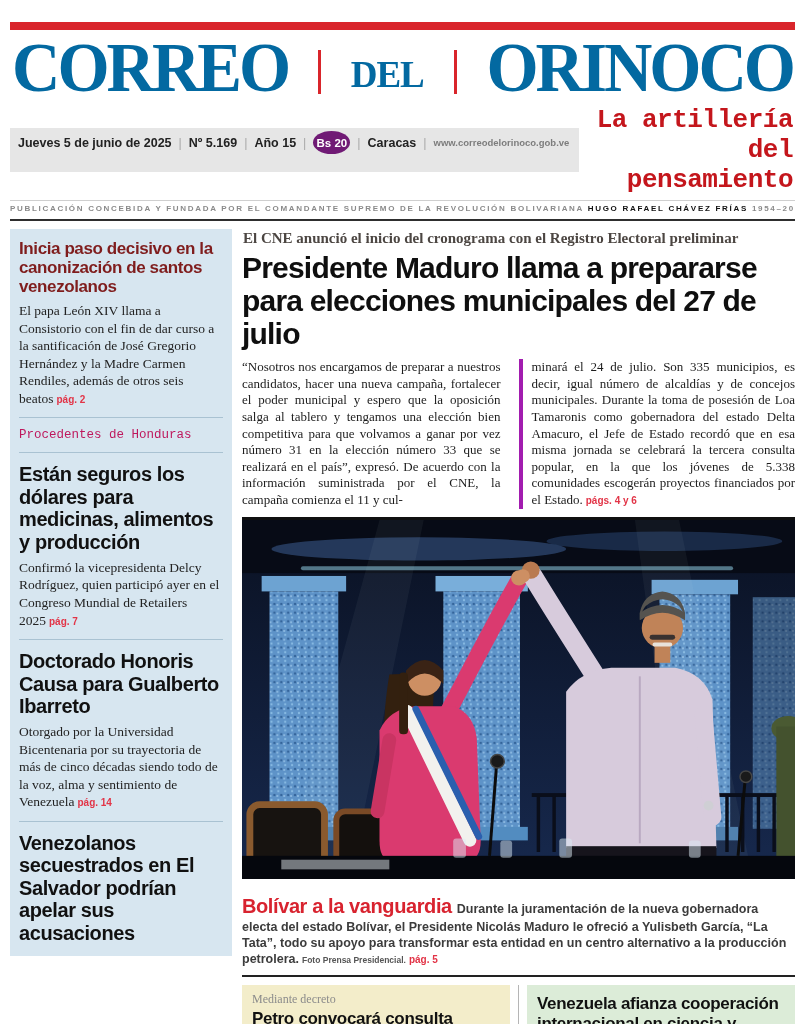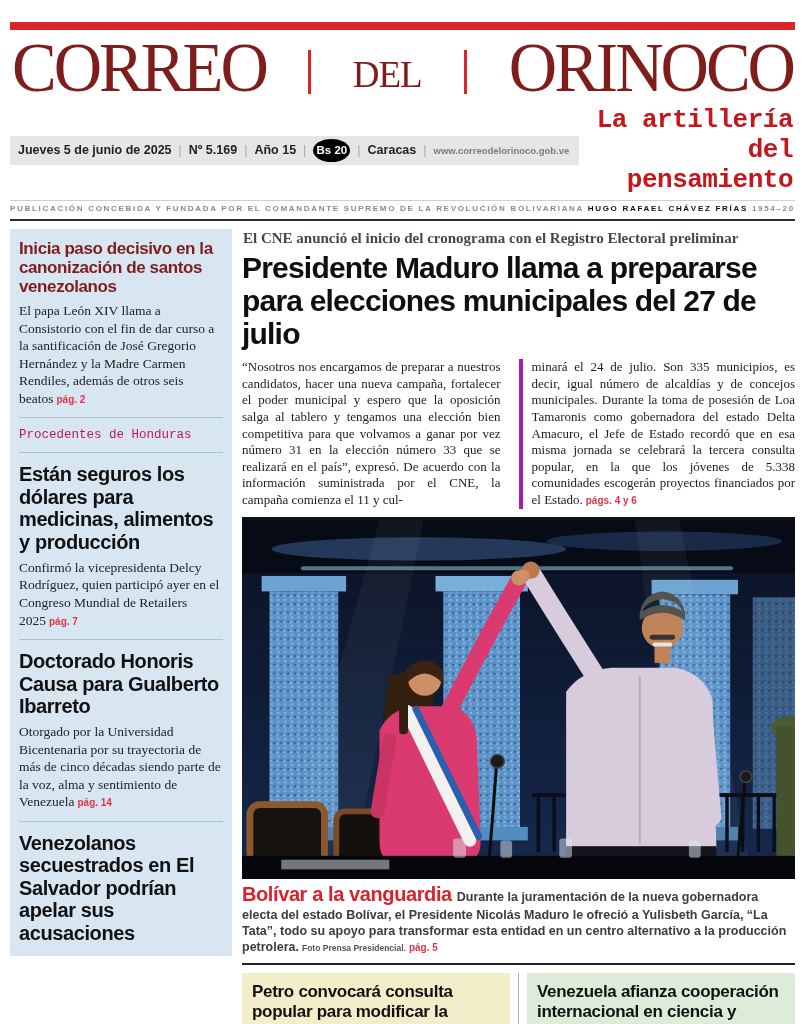--- a/index.html
+++ b/index.html
@@ -4,31 +4,31 @@
 <style>
   * { margin:0; padding:0; box-sizing:border-box; }
   html,body { background:#ffffff; }
   body { font-family:"Liberation Sans", sans-serif; color:#1a1a1a; }
   .page { position:relative; width:805px; height:1024px; margin:0 auto; background:#fff;
           padding:22px 10px 0 10px; overflow:hidden; }
 
   
   .topbar { height:8px; background:#d9252b; margin-bottom:6px; }
   .mast-title { display:flex; justify-content:space-between; align-items:center;
-                font-family:"Liberation Serif", serif; font-weight:normal; color:#7f1d1d;
+                font-family:"Liberation Serif", serif; font-weight:bold; color:#0369a1;
                 height:62px; padding:0 2px; }
   .mast-big { font-size:67px; letter-spacing:-3px; line-height:1; transform:scaleY(1.04); }
   .mast-del { font-size:37px; letter-spacing:-1px; line-height:1; padding-top:14px; }
   .mast-bar { width:3px; height:44px; background:#d9252b; margin-top:10px; }
   .mast-info { display:flex; align-items:center; margin-top:7px; }
   .date-strip { background:#e6e6e6; display:flex; align-items:center; gap:7px;
-                padding:3px 10px 3px 8px; font-size:12.5px; font-weight:bold; color:#222;
+                padding:3px 10px 18px 8px; font-size:12.5px; font-weight:bold; color:#222;
                 white-space:nowrap; }
   .sep { color:#aaa; font-weight:normal; }
-  .price-badge { background:#000000; color:#fff; border-radius:50%; min-width:37px; height:23px;
+  .price-badge { background:#701a75; color:#fff; border-radius:50%; min-width:37px; height:23px;
                  display:inline-flex; align-items:center; justify-content:center;
                  font-size:11.5px; font-weight:bold; }
   .website { font-size:9.5px; color:#7d7d7d; font-weight:bold; }
   .tagline { flex:1; text-align:right; font-family:Liberation Mono, monospace; font-weight:bold;
              font-size:26px; color:#c4161c; letter-spacing:-0.5px; padding-right:2px; }
   .founder { border-top:1px solid #cfcfcf; margin-top:5px; padding:3px 0 4px 0;
              font-size:8px; letter-spacing:1.7px; color:#8a8a8a; font-weight:bold;
              white-space:nowrap; overflow:hidden; }
   .founder b { color:#111; }
   .founder .years { color:#8a8a8a; }
@@ -57,21 +57,21 @@
   .bodycols { display:flex; font-family:"Liberation Serif", serif; font-size:13px;
               line-height:1.28; color:#1c1c1c; text-align:justify; margin-bottom:8px; }
   .bcol { width:50%; padding-right:18px; }
   .bcol + .bcol { border-left:4px solid #a21caf; padding-left:9px; padding-right:0; }
 
   
   .photo { width:100%; height:362px; border-top:3px solid #101010; background:#0c1426; }
   .photo svg { display:block; width:100%; height:100%; }
 
   
-  .caption { margin-top:2px; font-size:12.5px; font-weight:bold; color:#3c3c3c; line-height:1.3; }
+  .caption { margin-top:14px; font-size:12.5px; font-weight:bold; color:#3c3c3c; line-height:1.3; }
   .caption .cap-lead { color:#d8232f; font-size:20px; letter-spacing:-0.4px; margin-right:5px; }
   .caption .credit { font-size:8.5px; color:#555; margin-left:3px; }
 
   
   .rule-mid { border-top:2px solid #222; margin:8px 0; }
   .boxes { display:flex; gap:8px; align-items:stretch; }
   .vdiv { width:1px; background:#b5b5b5; }
   .box { flex:1; padding:7px 10px 8px 10px; }
   .box.yellow { background:#f3edca; }
   .box.green  { background:#dcecd8; }
@@ -138,21 +138,21 @@
       <hr class="sb-hr">
 
       <div>
         <div class="sb-head">Están seguros los dólares para medicinas, alimentos y producción</div>
         <p class="sb-sub"><span>Confirmó la vicepresidenta Delcy Rodríguez, quien participó ayer en el Congreso Mundial de Retailers 2025</span><span class="pg">pág. 7</span></p>
       </div>
       <hr class="sb-hr">
 
       <div>
         <div class="sb-head">Doctorado Honoris Causa para Gualberto Ibarreto</div>
-        <p class="sb-sub"><span>Otorgado por la Universidad Bicentenaria por su trayectoria de más de cinco décadas siendo parte de la voz, alma y sentimiento de Venezuela</span><span class="pg">pág. 14</span></p>
+        <p class="sb-sub"><span>Otorgado por la Universidad Bicentenaria por su trayectoria de más de cinco décadas siendo todo de la voz, alma y sentimiento de Venezuela</span><span class="pg">pág. 14</span></p>
       </div>
       <hr class="sb-hr">
 
       <div>
         <div class="sb-head">Venezolanos secuestrados en El Salvador podrían apelar sus acusaciones</div>
 
       </div>
 
     </aside>
 
@@ -278,20 +278,21 @@
       </div>
 
       <p class="caption">
         <span class="cap-lead">Bolívar a la vanguardia</span><span>Durante la juramentación de la nueva gobernadora electa del estado Bolívar, el Presidente Nicolás Maduro le ofreció a Yulisbeth García, “La Tata”, todo su apoyo para transformar esta entidad en un centro alternativo a la producción petrolera.</span><span class="credit">Foto Prensa Presidencial.</span><span class="pg">pág. 5</span>
       </p>
 
       <div class="rule-mid"></div>
 
       <div class="boxes">
         <div class="box yellow">
+          <div class="box-kicker">Mediante decreto</div>
           <div class="box-head">Petro convocará consulta popular para modificar la legislación laboral</div>
 
         </div>
         <div class="vdiv"></div>
         <div class="box green">
           <div class="box-head">Venezuela afianza cooperación internacional en ciencia y tecnología espacial</div>
           <p class="box-sub"><span>Con una delegación en el IV Encuentro de Agencias Espaciales de los Países Latinoamericanos y caribeños</span></p>
         </div>
       </div>
 

